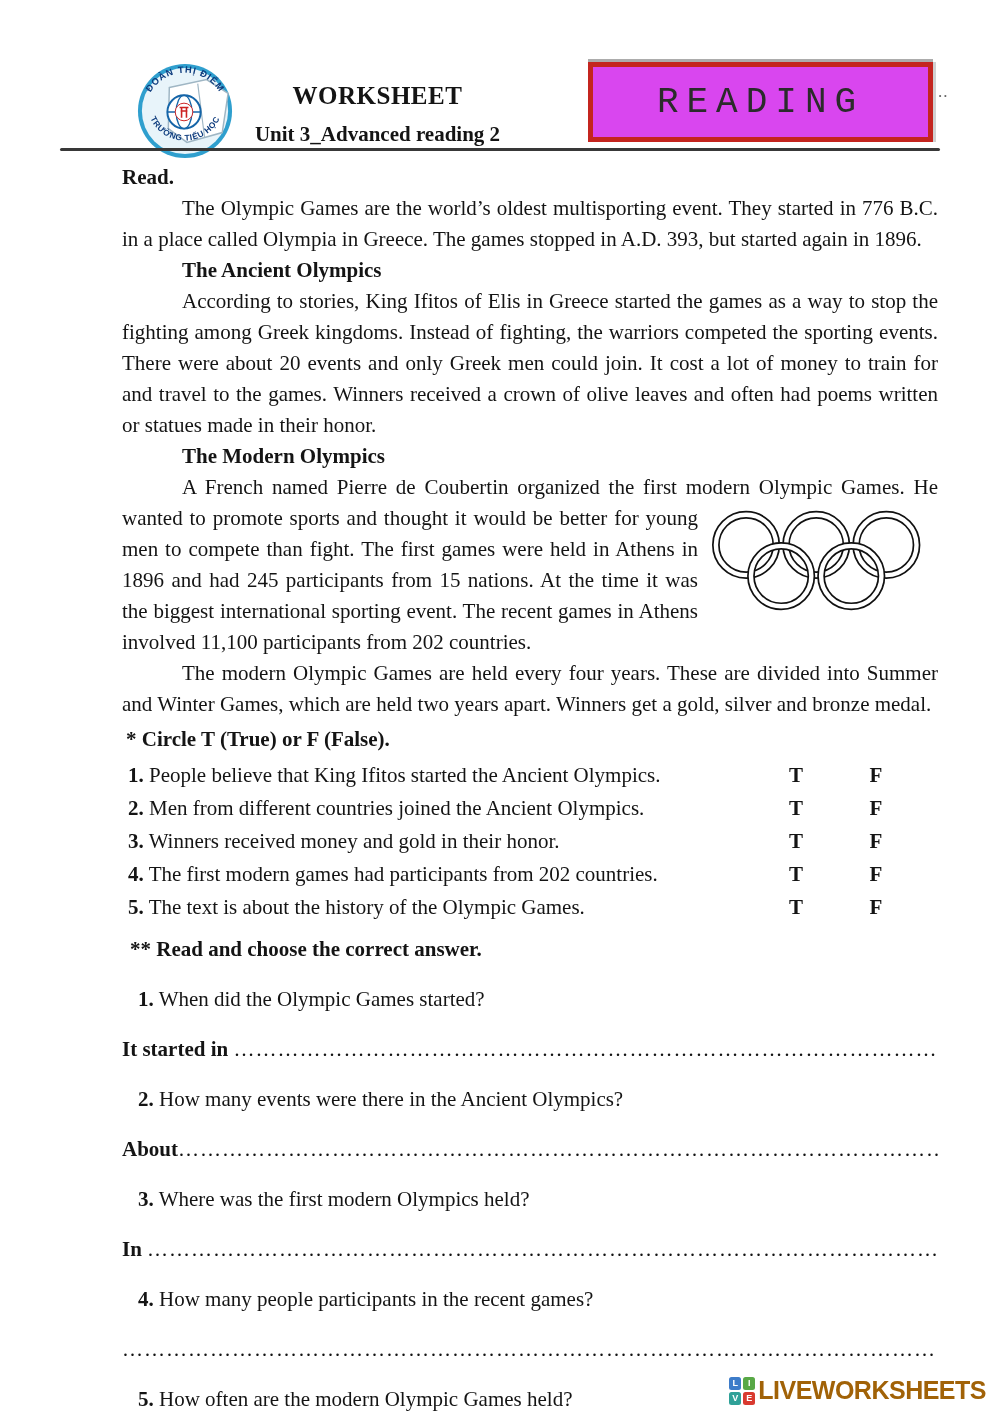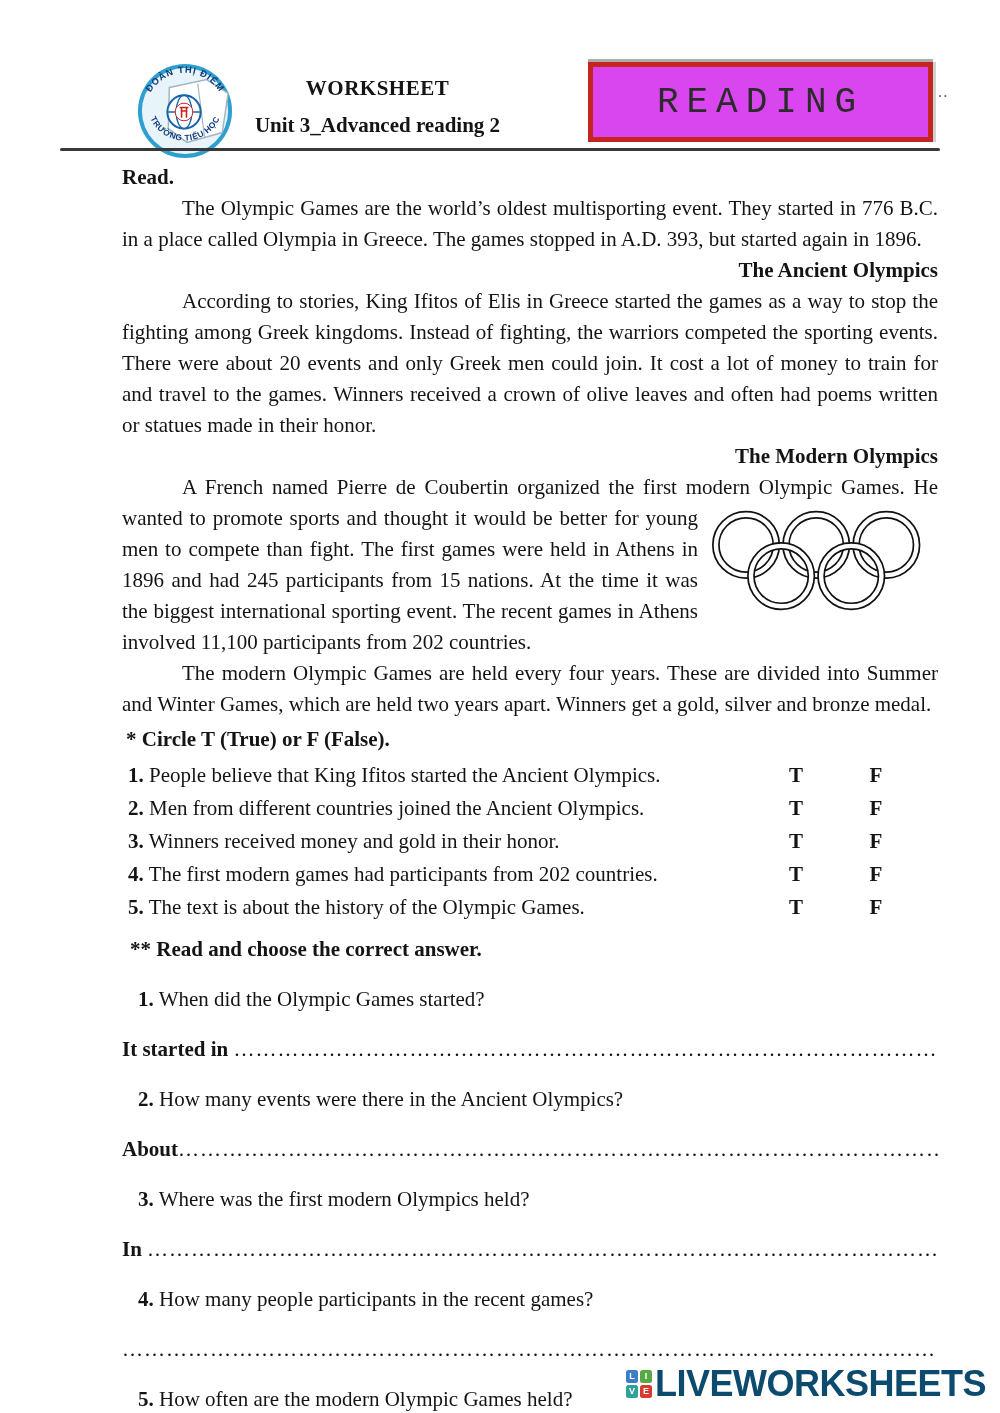--- a/index.html
+++ b/index.html
@@ -4,40 +4,40 @@
 <style>
   html,body{margin:0;padding:0;background:#e9e9e9;}
   .page{
     position:relative;width:1000px;height:1413px;margin:0 auto;background:#ffffff;
     font-family:"Liberation Serif",serif;color:#141414;overflow:hidden;
   }
   
   .header{position:absolute;left:0;top:0;width:100%;height:156px;}
   .logo{position:absolute;left:136px;top:62px;width:98px;height:98px;}
   .titles{position:absolute;left:240px;top:76px;width:275px;text-align:center;}
-  .title{font-size:21px;font-weight:bold;letter-spacing:.5px;}
+  .title{font-size:25px;font-weight:bold;letter-spacing:.5px;margin-top:6px;}
   .subtitle{font-size:21px;font-weight:bold;margin-top:12px;white-space:nowrap;}
   .badge{
     position:absolute;left:588px;top:62px;width:335px;height:70px;
     border:5px solid #c4251f;background:#d946ef;
     box-shadow:0 -3px 0 rgba(70,70,70,.45), 3px 0 0 rgba(70,70,70,.25);
     display:flex;align-items:center;justify-content:center;
     font-family:"Liberation Mono","DejaVu Sans Mono",monospace;
     font-size:36px;letter-spacing:8px;color:#2b2b2b;
   }
   .badge-dots{position:absolute;left:938px;top:82px;font-size:17px;color:#666;letter-spacing:1px;}
   .rule{position:absolute;left:60px;top:148px;width:880px;height:3px;background:#383838;border-radius:2px;}
   
   .content{
     position:absolute;left:122px;top:162px;width:816px;
     font-size:21px;line-height:31px;text-align:justify;
   }
   .read-label{font-weight:bold;text-align:left;}
   .para{margin:0;text-indent:60px;}
-  .sec-heading{font-weight:bold;text-align:right;margin:0;padding-left:60px;}
+  .sec-heading{font-weight:bold;text-align:left;margin:0;padding-left:60px;}
   .rings-float{float:right;width:228px;height:112px;margin:3px 0 2px 12px;}
   
   .tf-instruction{font-weight:bold;text-align:left;margin:4px;}
   .tf-row{display:flex;text-align:left;line-height:33px;}
   .tf-text{width:628px;padding-left:6px;}
   .tf-letter{font-weight:bold;width:80px;text-align:center;cursor:pointer;}
   
   .q-section{line-height:34px;text-align:left;}
   .q-instruction{font-weight:bold;margin:8px;}
   .q-line{margin:16px;}
@@ -48,22 +48,22 @@
   
   .footer{position:absolute;right:14px;bottom:8px;display:flex;align-items:center;gap:3px;cursor:pointer;}
   .fw-icon{display:grid;grid-template-columns:12px 12px;grid-auto-rows:13px;gap:2px;}
   .fw-sq{
     border-radius:2.5px;color:#fff;text-align:center;
     font-family:"Liberation Sans",sans-serif;font-weight:bold;font-size:9px;line-height:13px;
   }
   .fw-sq.c0{background:#3d7cc9}.fw-sq.c1{background:#58a846}
   .fw-sq.c2{background:#2fa198}.fw-sq.c3{background:#d93a30}
   .fw-text{
-    font-family:"Liberation Sans",sans-serif;font-weight:bold;font-size:36px;
-    color:#0c4a6e;letter-spacing:-0.5px;
+    font-family:"Liberation Sans",sans-serif;font-weight:bold;font-size:25px;
+    color:#a16207;letter-spacing:-0.5px;
   }
 </style>
 </head>
 <body>
 
 <div class="page">
 
   <div class="header">
 
     <svg class="logo" viewBox="0 0 100 100">

